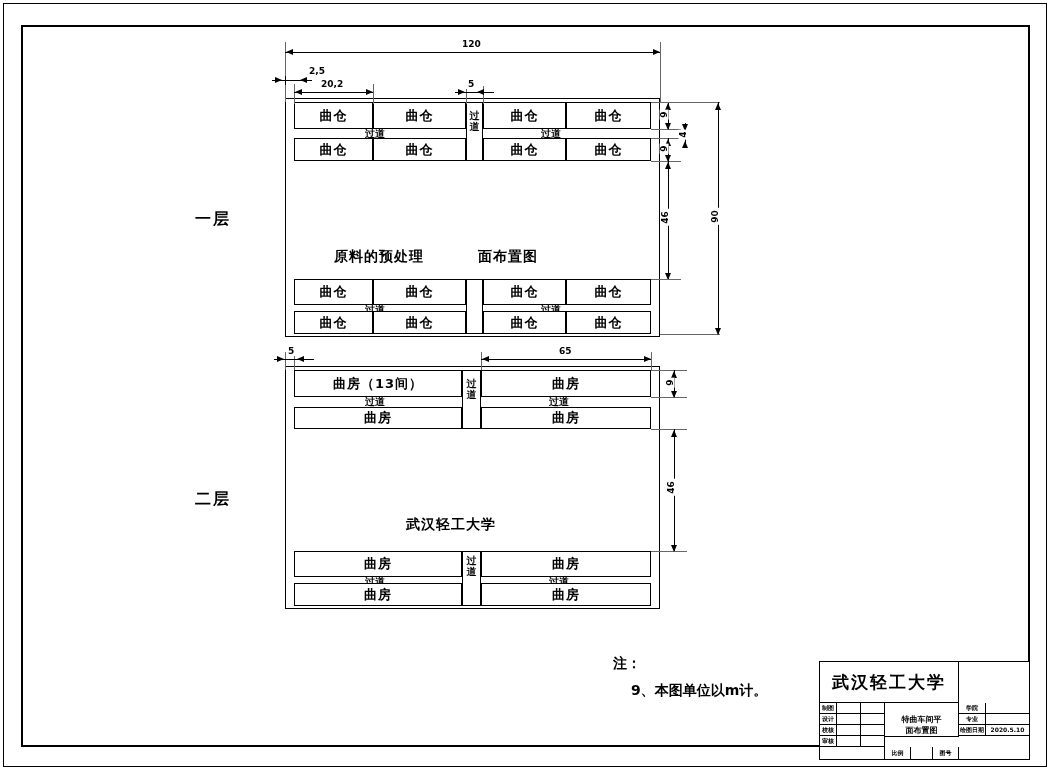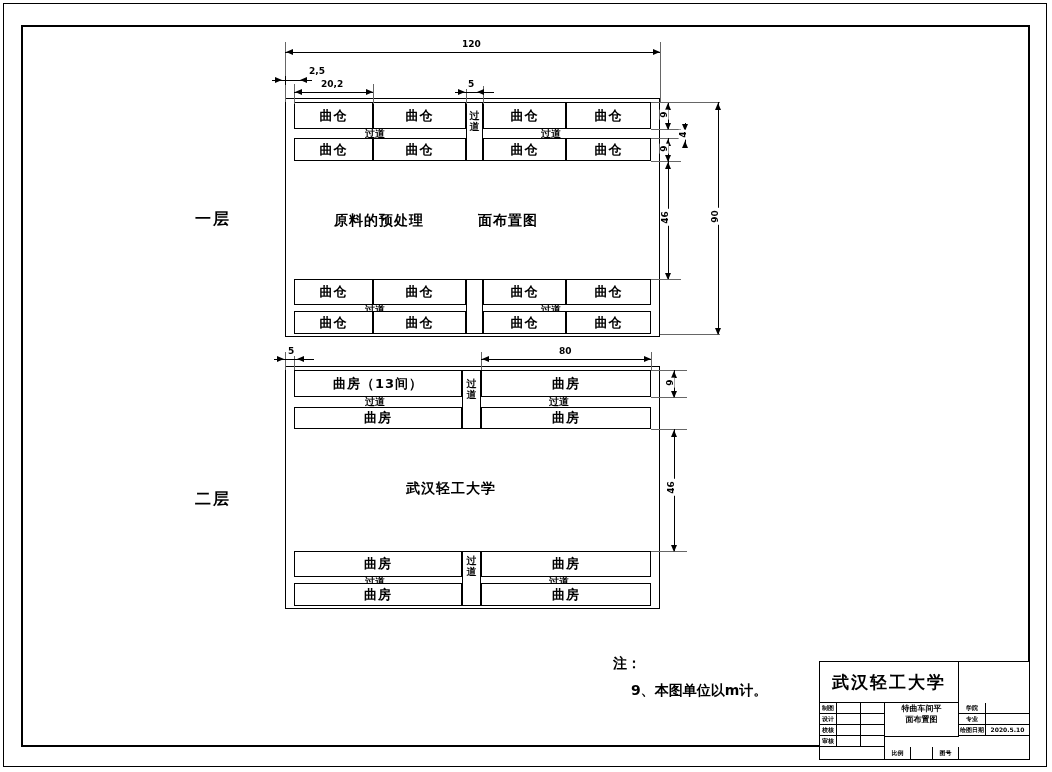--- a/index.html
+++ b/index.html
@@ -32,21 +32,21 @@
     position:absolute;font-size:10px;font-weight:bold;white-space:nowrap;
     font-family:Liberation Serif, serif;
     background:#fff;padding:0 1px;line-height:10px;
   }
   .corridor-label.vert{
     width:11px;white-space:normal;text-align:center;line-height:11px;
     letter-spacing:0;
   }
   .area-label{
     position:absolute;font-size:14px;font-weight:bold;white-space:nowrap;
-    font-family:Liberation Serif, serif;letter-spacing:1px;
+    font-family:Liberation Serif, serif;letter-spacing:1px;margin-top:36px;
   }
   .floor-label{
     position:absolute;font-size:16px;font-weight:bold;white-space:nowrap;
     font-family:"DejaVu Sans","Liberation Sans",sans-serif;letter-spacing:2px;
   }
   
   .dim-h{position:absolute;height:1px;background:#000;}
   .dim-v{position:absolute;width:1px;background:#000;}
   .ext-v{position:absolute;width:1px;background:#666;}
   .ext-h{position:absolute;height:1px;background:#666;}
@@ -82,21 +82,21 @@
     position:absolute;border-right:1px solid #000;border-bottom:1px solid #000;
     box-sizing:border-box;font-size:6px;font-weight:bold;line-height:1;
     display:flex;align-items:center;justify-content:center;
     font-family:"DejaVu Sans","Liberation Sans",sans-serif;overflow:hidden;
   }
   .tb-cell.nob{border-bottom:none;}
   .tb-cell.nor{border-right:none;}
   #tb-drawing-name{
     position:absolute;left:65px;top:41px;width:74px;height:34px;
     border-right:1.5px solid #000;border-bottom:1px solid #000;box-sizing:border-box;
-    display:flex;flex-direction:column;align-items:center;justify-content:flex-start;
+    display:flex;flex-direction:column;align-items:center;justify-content:flex-end;
     font-size:8px;font-weight:bold;line-height:11px;text-align:center;
     font-family:"DejaVu Sans","Liberation Sans",sans-serif;
   }
 </style>
 </head>
 <body>
 
 <div id="page-border"></div>
 <div id="drawing-frame"></div>
 
@@ -233,21 +233,21 @@
 <div class="dim-h" style="left:274px;top:359px;width:40px;"></div>
 <div class="arrow r" style="left:277px;top:356px;"></div>
 <div class="arrow l" style="left:297px;top:356px;"></div>
 <div class="dim-txt" style="left:286px;top:347px;">5</div>
 
 <div class="ext-v" style="left:481px;top:352px;height:18px;"></div>
 <div class="ext-v" style="left:651px;top:352px;height:18px;"></div>
 <div class="dim-h" style="left:481px;top:359px;width:170px;"></div>
 <div class="arrow l" style="left:482px;top:356px;"></div>
 <div class="arrow r" style="left:644px;top:356px;"></div>
-<div class="dim-txt" style="left:557px;top:347px;">80</div>
+<div class="dim-txt" style="left:557px;top:347px;">65</div>
 
 <div class="ext-h" style="left:651px;top:370px;width:36px;"></div>
 <div class="ext-h" style="left:651px;top:397px;width:36px;"></div>
 <div class="dim-v" style="left:674px;top:370px;height:27px;"></div>
 <div class="arrow u" style="left:671px;top:371px;"></div>
 <div class="arrow d" style="left:671px;top:391px;"></div>
 <div class="dim-txt rot" style="left:665px;top:378px;">9</div>
 
 <div class="ext-h" style="left:651px;top:429px;width:36px;"></div>
 <div class="ext-h" style="left:651px;top:551px;width:36px;"></div>

